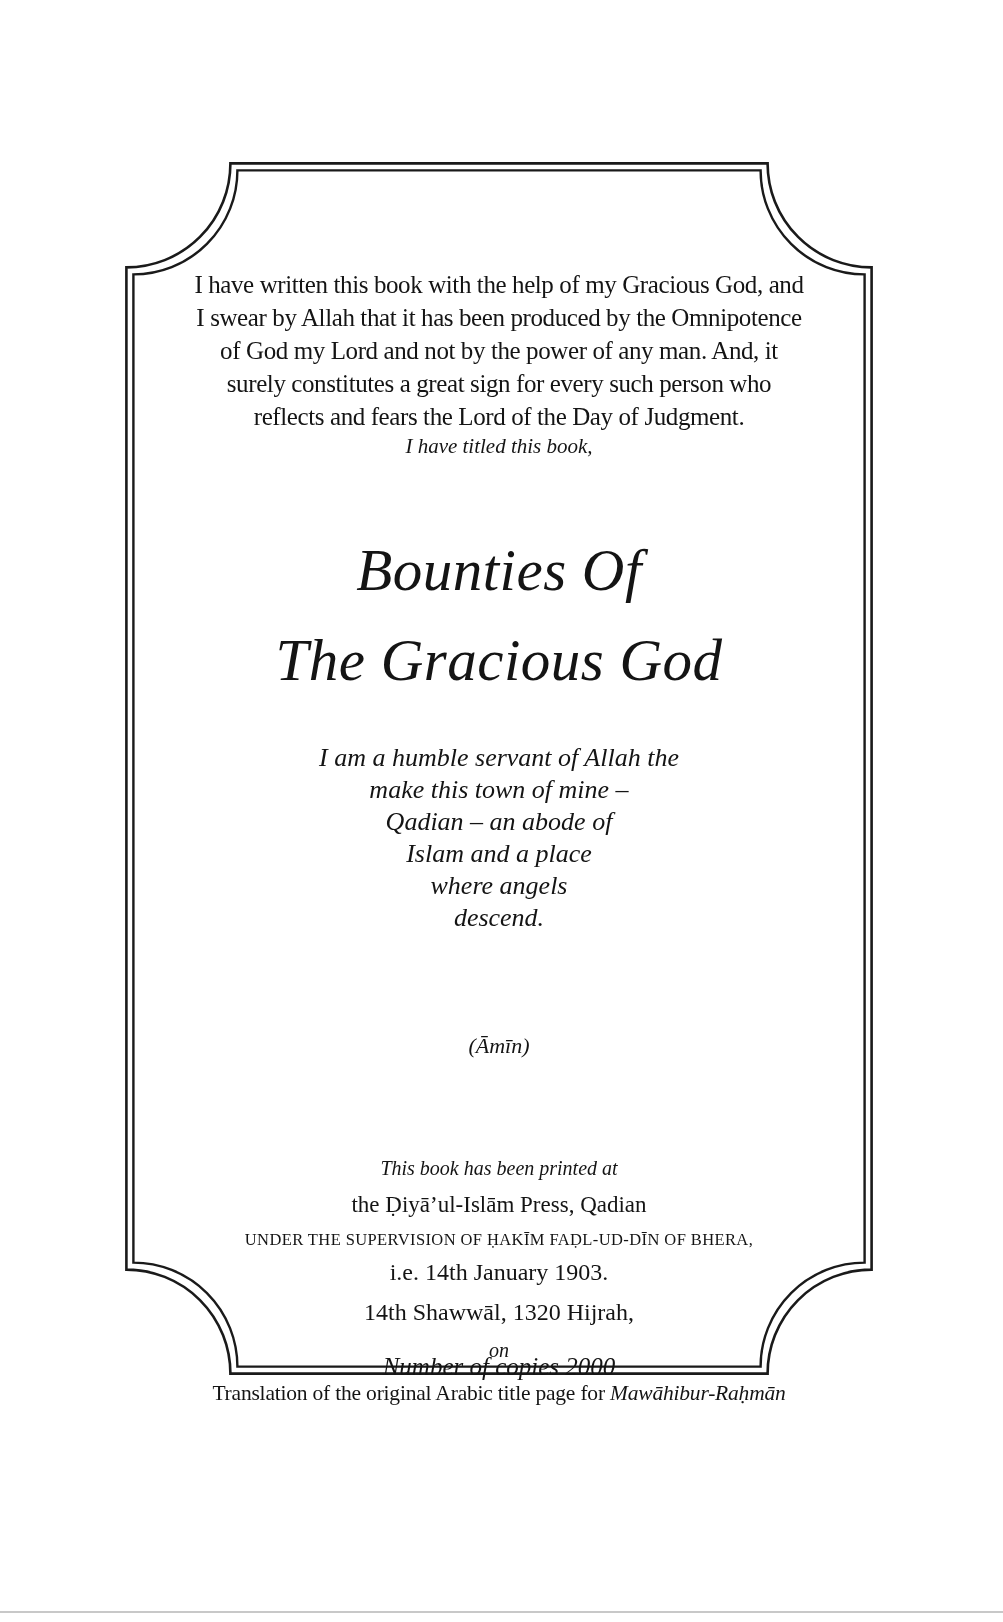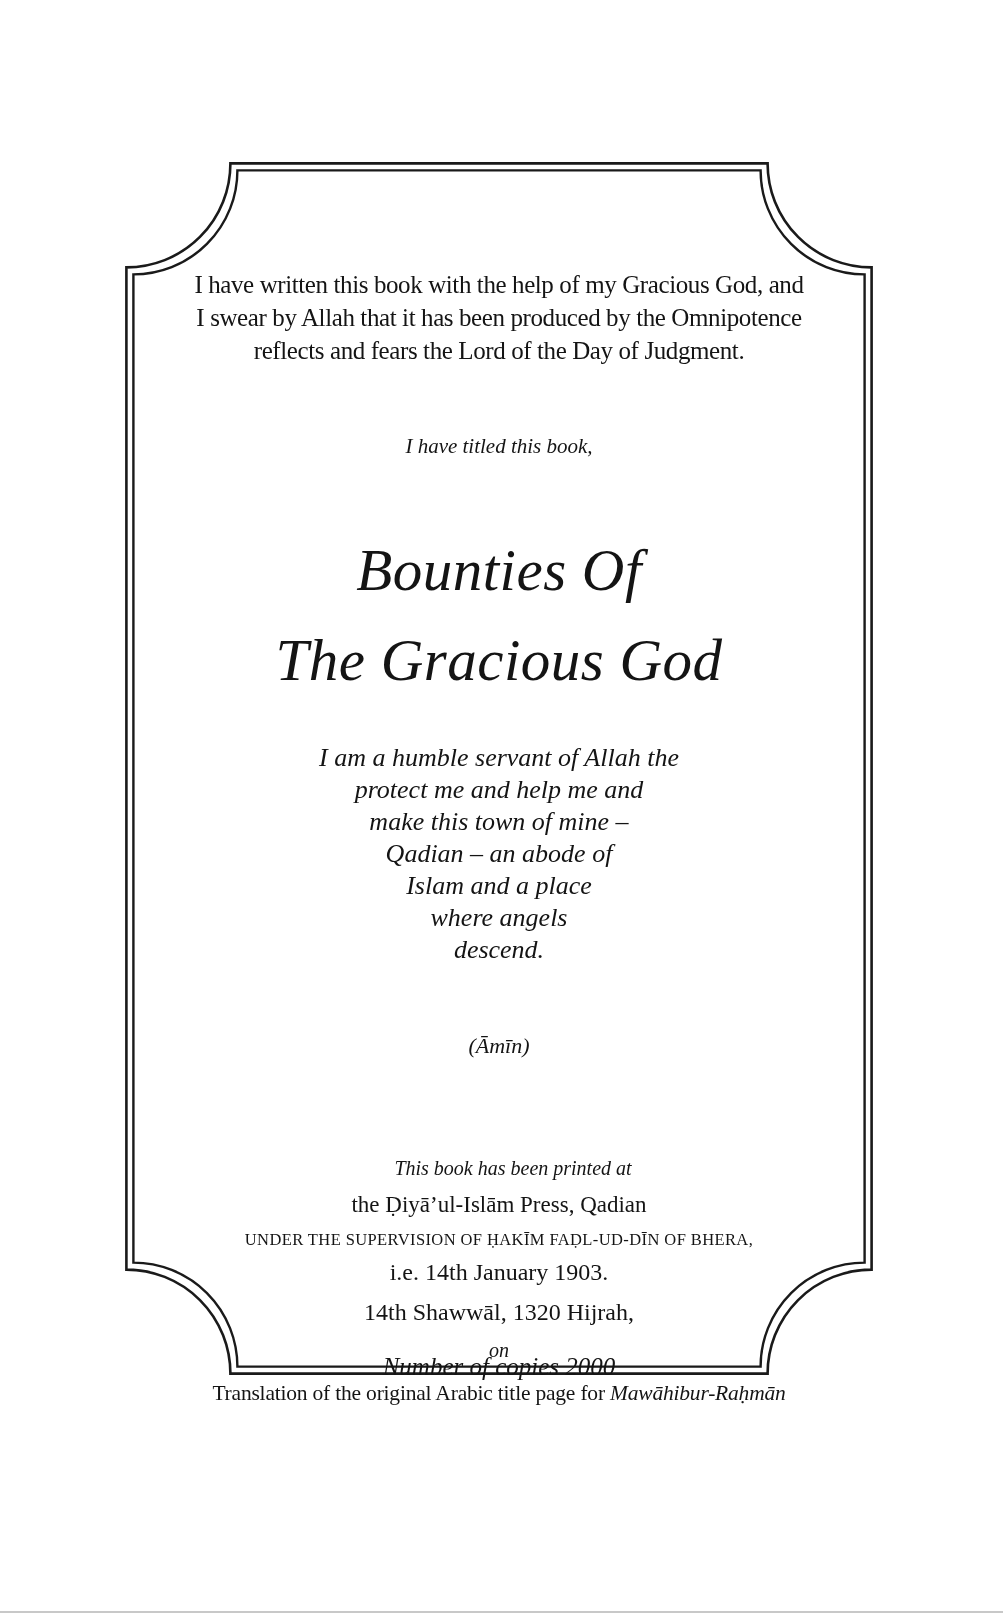--- a/index.html
+++ b/index.html
@@ -24,21 +24,21 @@
     text-align: center;
     color: #141414;
   }
   .tblock div { white-space: nowrap; }
 
   .intro        { top: 268px;  font-size: 25px; line-height: 33px; letter-spacing: -0.4px; }
   .titled       { top: 431px;  font-size: 21px; line-height: 30px; font-style: italic; }
   .booktitle    { top: 525px;  font-size: 59px; line-height: 90px; font-style: italic; letter-spacing: 0.5px; }
   .dedication   { top: 742px;  font-size: 26px; line-height: 32px; font-style: italic; text-align: center; }
   .amin         { top: 1031px; font-size: 22px; line-height: 30px; font-style: italic; }
-  .printed-at   { top: 1154px; font-size: 20px; line-height: 28px; font-style: italic; padding-left: 14px; }
+  .printed-at   { top: 1154px; font-size: 20px; line-height: 28px; font-style: italic; }
   .press        { top: 1190px; font-size: 23px; line-height: 30px; }
   .supervision  { top: 1228px; font-size: 16.5px; line-height: 24px; letter-spacing: 0.4px; }
   .on-word      { top: 1336px; font-size: 20px; line-height: 28px; font-style: italic; }
   .hijri        { top: 1297px; font-size: 24px; line-height: 30px; }
   .gregorian    { top: 1257px; font-size: 24px; line-height: 30px; }
   .copies       { top: 1352px; font-size: 25px; line-height: 30px; font-style: italic; }
   .caption      { top: 1379px; font-size: 21.5px; line-height: 28px; letter-spacing: -0.2px; }
   .caption .btitle { font-style: italic; }
 
   .bottom-rule {
@@ -56,35 +56,36 @@
   <svg class="frame-svg" viewBox="0 0 1003 1622" xmlns="http://www.w3.org/2000/svg" aria-hidden="true">
 
     <path d="M 230.4 163.4 H 767.6 A 104 104 0 0 0 871.6 267.4 V 1269.6 A 104 104 0 0 0 767.6 1373.6 H 230.4 A 104 104 0 0 0 126.4 1269.6 V 267.4 A 104 104 0 0 0 230.4 163.4 Z" fill="none" stroke="#1a1a1a" stroke-width="2.6"></path>
 
     <path d="M 237.4 170.4 H 760.6 A 104 104 0 0 0 864.6 274.4 V 1262.6 A 104 104 0 0 0 760.6 1366.6 H 237.4 A 104 104 0 0 0 133.4 1262.6 V 274.4 A 104 104 0 0 0 237.4 170.4 Z" fill="none" stroke="#1a1a1a" stroke-width="2.4"></path>
   </svg>
 
   <div class="tblock intro">
     <div>I have written this book with the help of my Gracious God, and</div>
     <div>I swear by Allah that it has been produced by the Omnipotence</div>
+    <div>of God my Lord and not by the power of any man. And, it</div>
+    <div>surely constitutes a great sign for every such person who</div>
     <div>reflects and fears the Lord of the Day of Judgment.</div>
   </div>
 
   <div class="tblock titled">
     <div>I have titled this book,</div>
   </div>
 
   <div class="tblock booktitle">
     <div>Bounties Of</div>
     <div>The Gracious God</div>
   </div>
 
   <div class="tblock dedication">
     <div>I am a humble servant of Allah the</div>
-    <div>protect me and help me and</div>
     <div>make this town of mine –</div>
     <div>Qadian – an abode of</div>
     <div>Islam and a place</div>
     <div>where angels</div>
     <div>descend.</div>
   </div>
 
   <div class="tblock amin">
     <div>(Āmīn)</div>
   </div>

